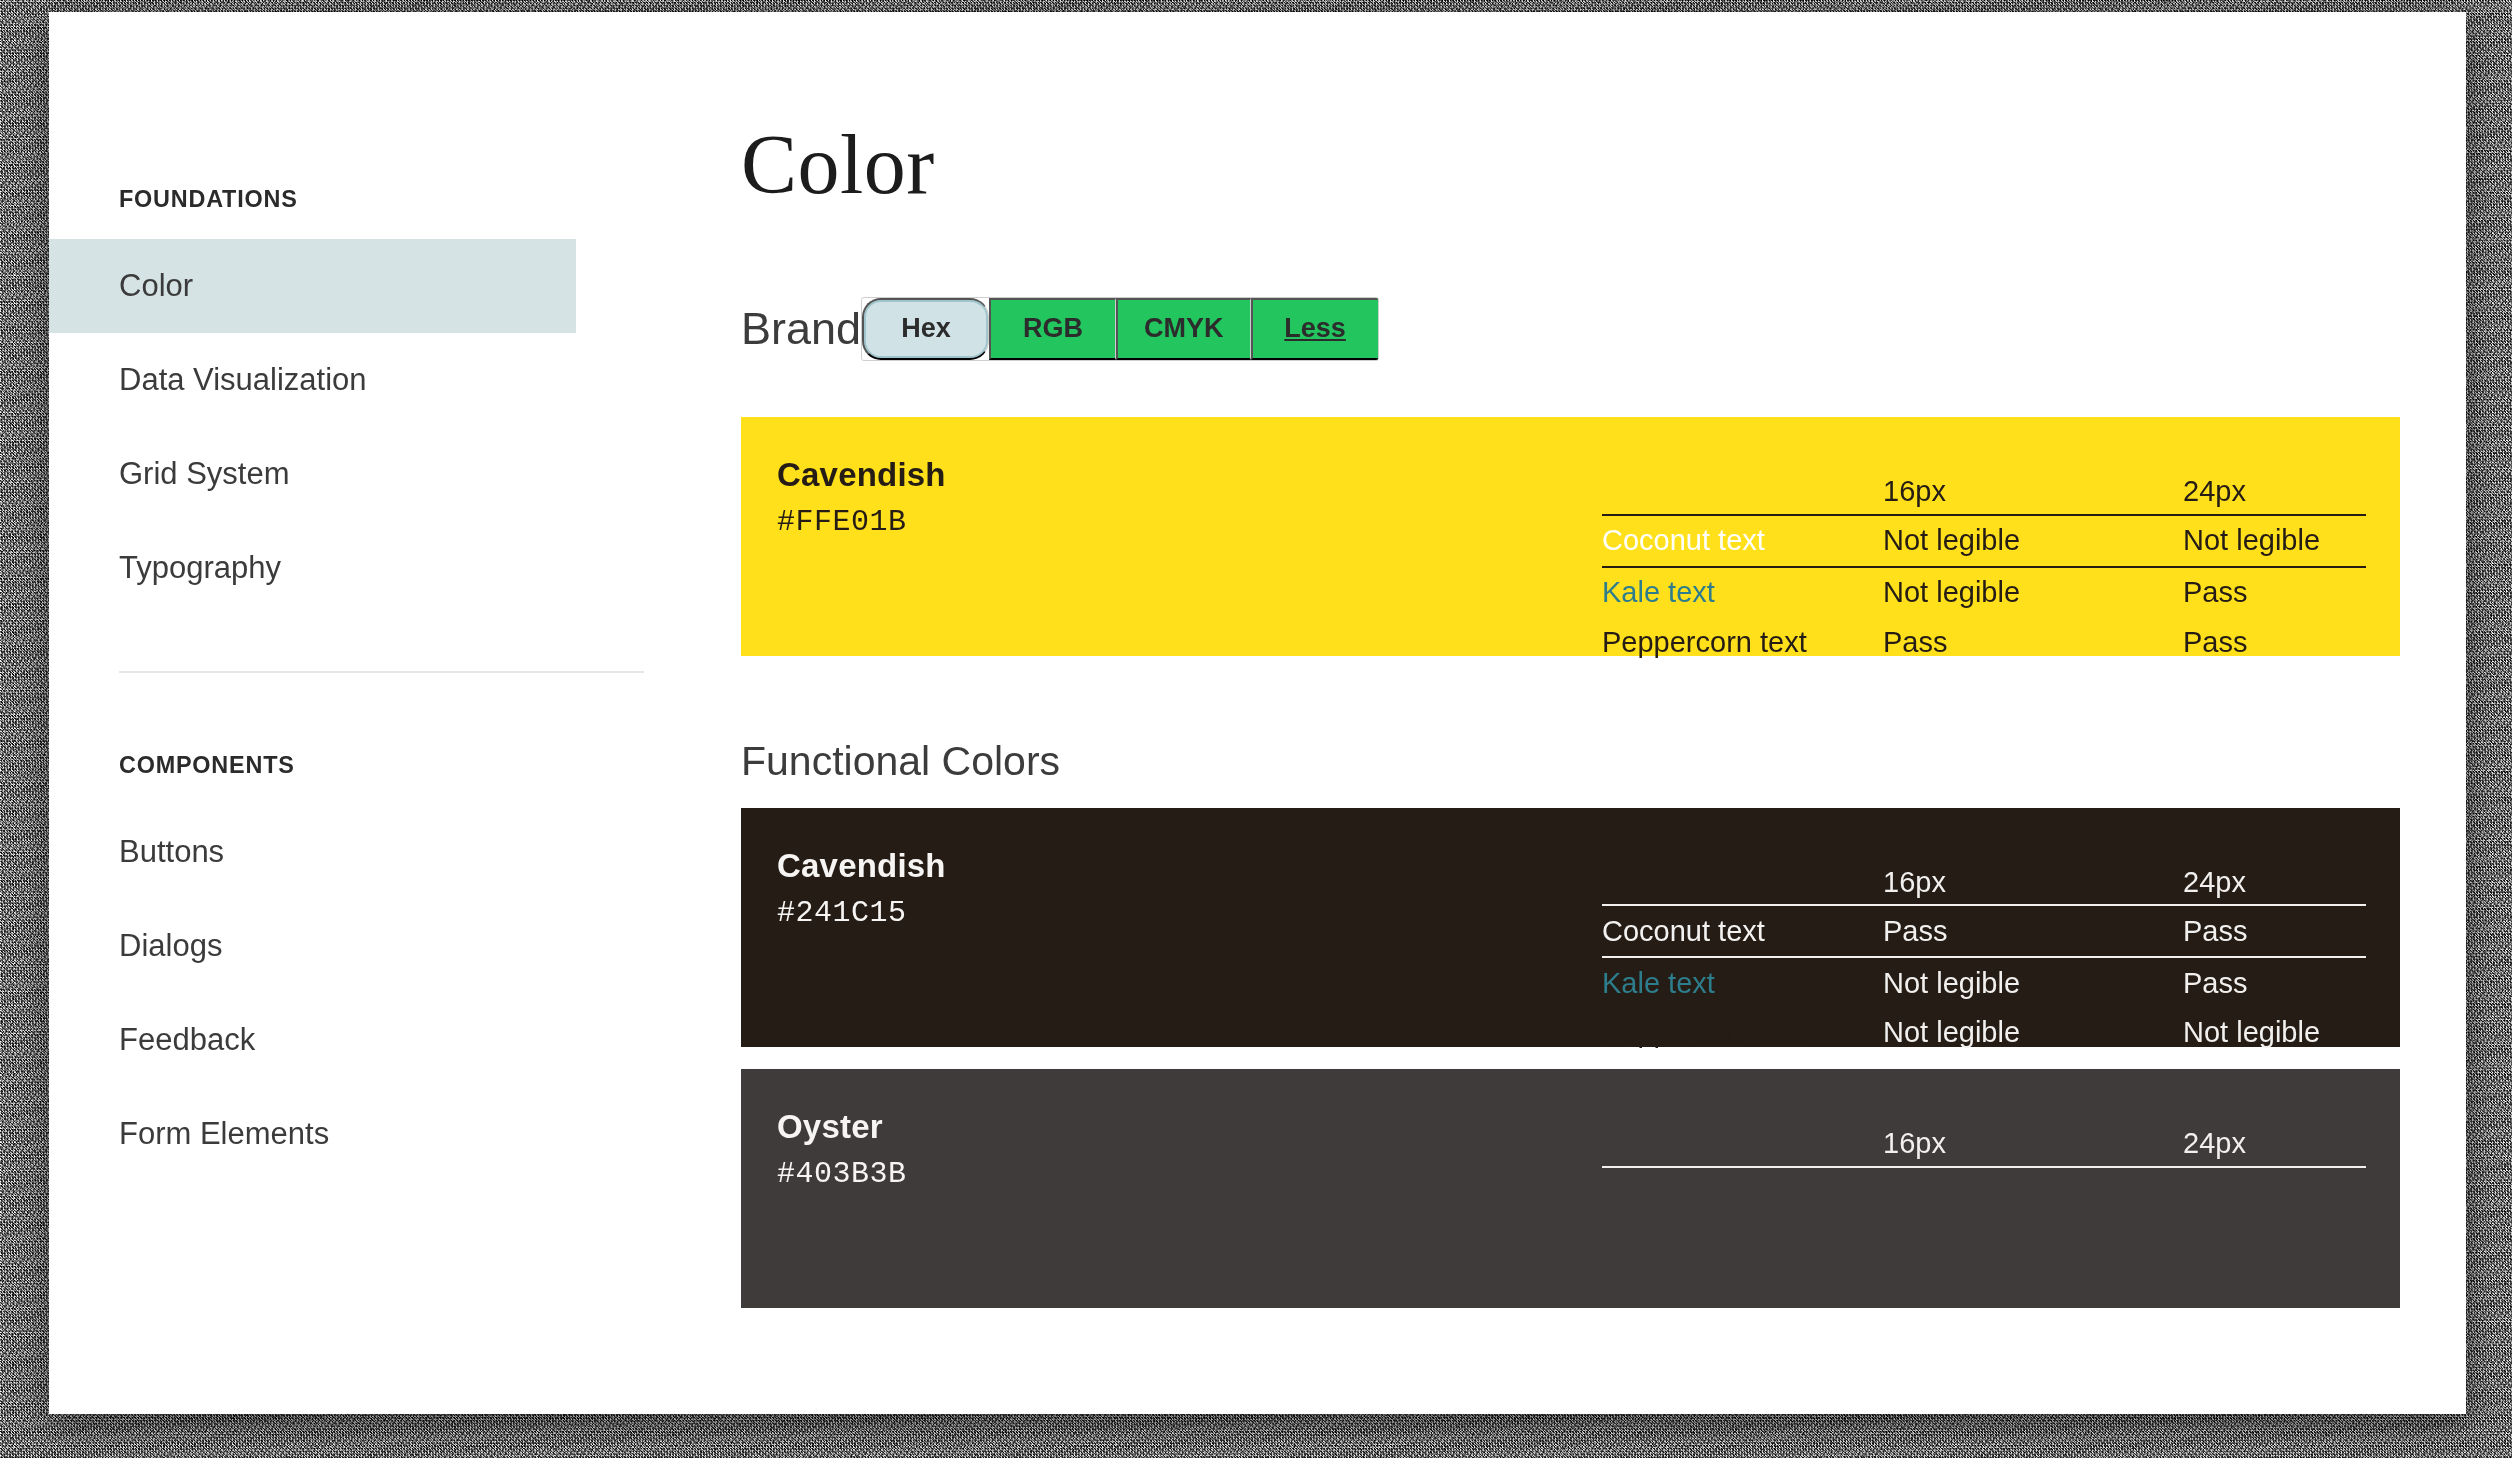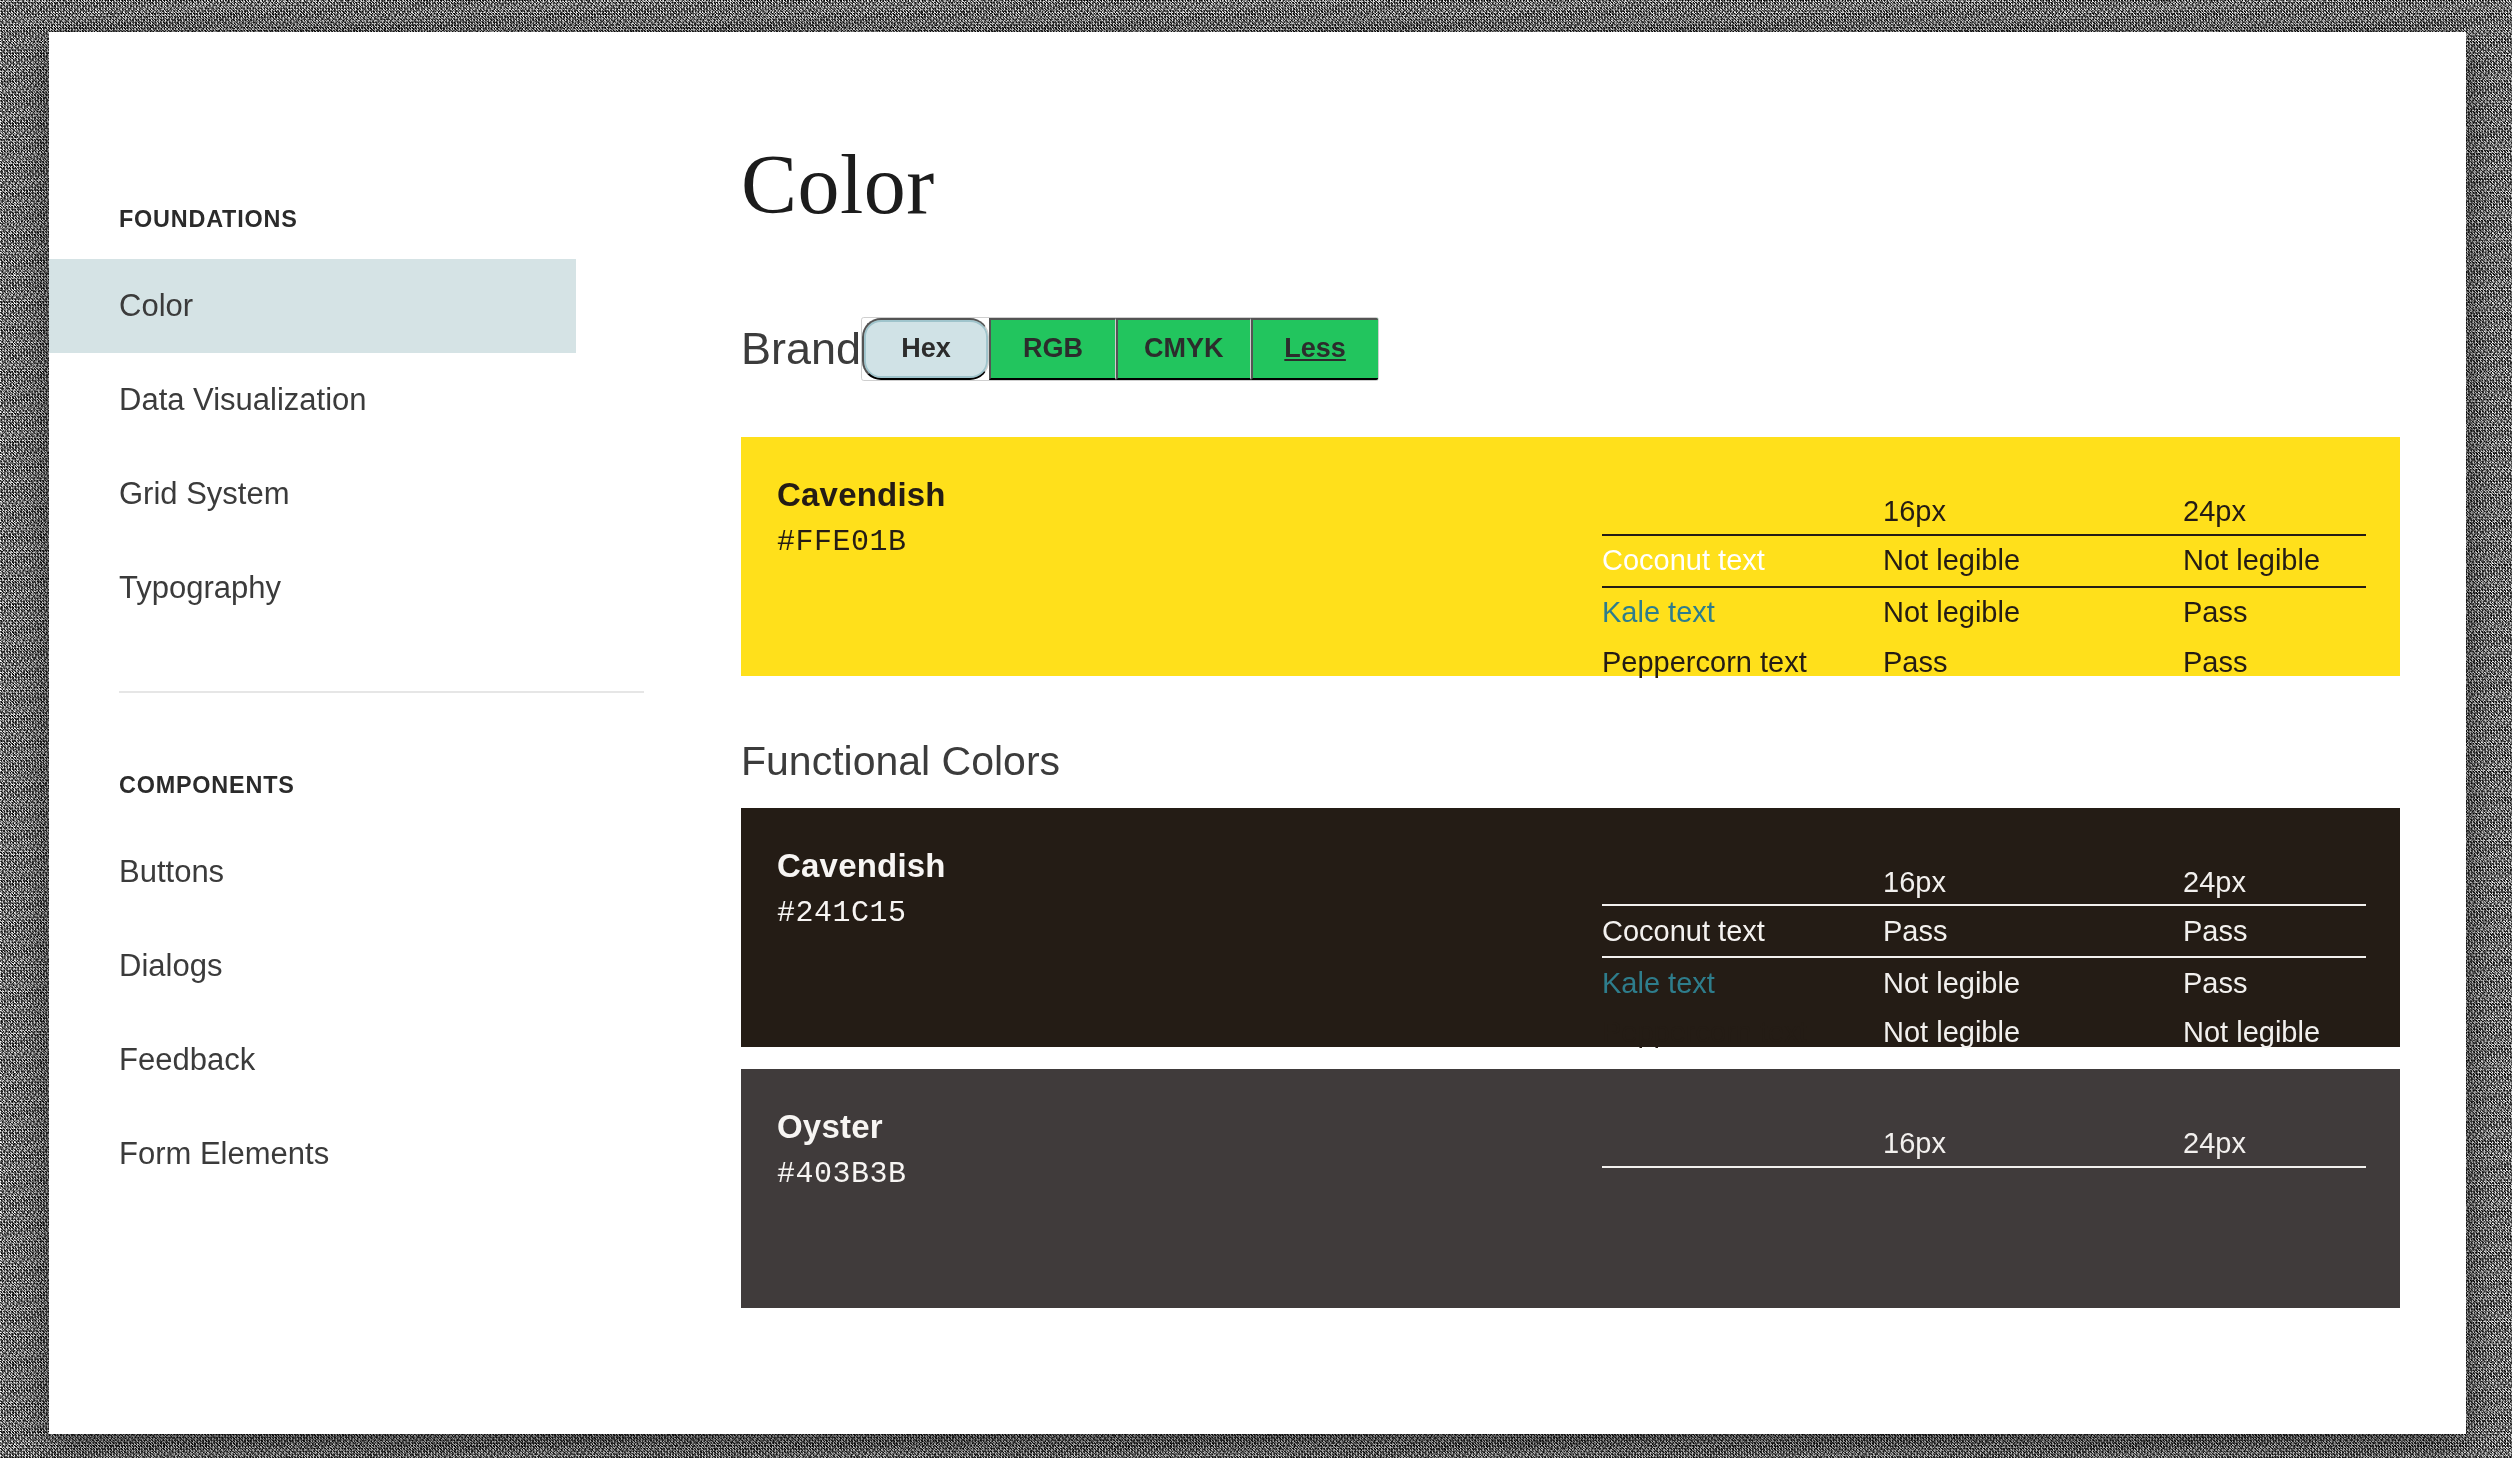--- a/index.html
+++ b/index.html
@@ -28,21 +28,21 @@
     background-image:
       repeating-linear-gradient(38deg, rgba(0,0,0,.55) 0 0.9px, rgba(255,255,255,0) 0.9px 3.7px),
       repeating-linear-gradient(127deg, rgba(0,0,0,.45) 0 0.9px, rgba(255,255,255,0) 0.9px 4.7px),
       repeating-linear-gradient(83deg, rgba(255,255,255,.6) 0 0.9px, rgba(0,0,0,0) 0.9px 2.8px);
   }
 
   
   .page {
     position: absolute;
     left: 49px;
-    top: 32px;
+    top: 12px;
     width: 2417px;
     height: 1402px;
     background: #ffffff;
     box-shadow: 0 0 0 0.9px rgba(0,0,0,.06), 0 9.4px 32px rgba(0,0,0,.55);
     overflow: hidden;
     display: flex;
   }
 
   
   .sidebar {
@@ -223,21 +223,21 @@
   .row-value { color: inherit; }
   .theme-cavendish .row-value { color: #241C15; }
   .theme-peppercorn .row-value,
   .theme-oyster .row-value { color: #f2f0ee; }
 
   .sub-section-title {
     font-family: "Liberation Sans", sans-serif;
     font-size: 41px;
     font-weight: 400;
     color: #3c3c3c;
-    margin-top: 62px;
+    margin-top: 82px;
   }
 </style>
 </head>
 <body>
 
 <div class="noise-frame"></div>
 
 <div class="page">
 
   <nav class="sidebar">

